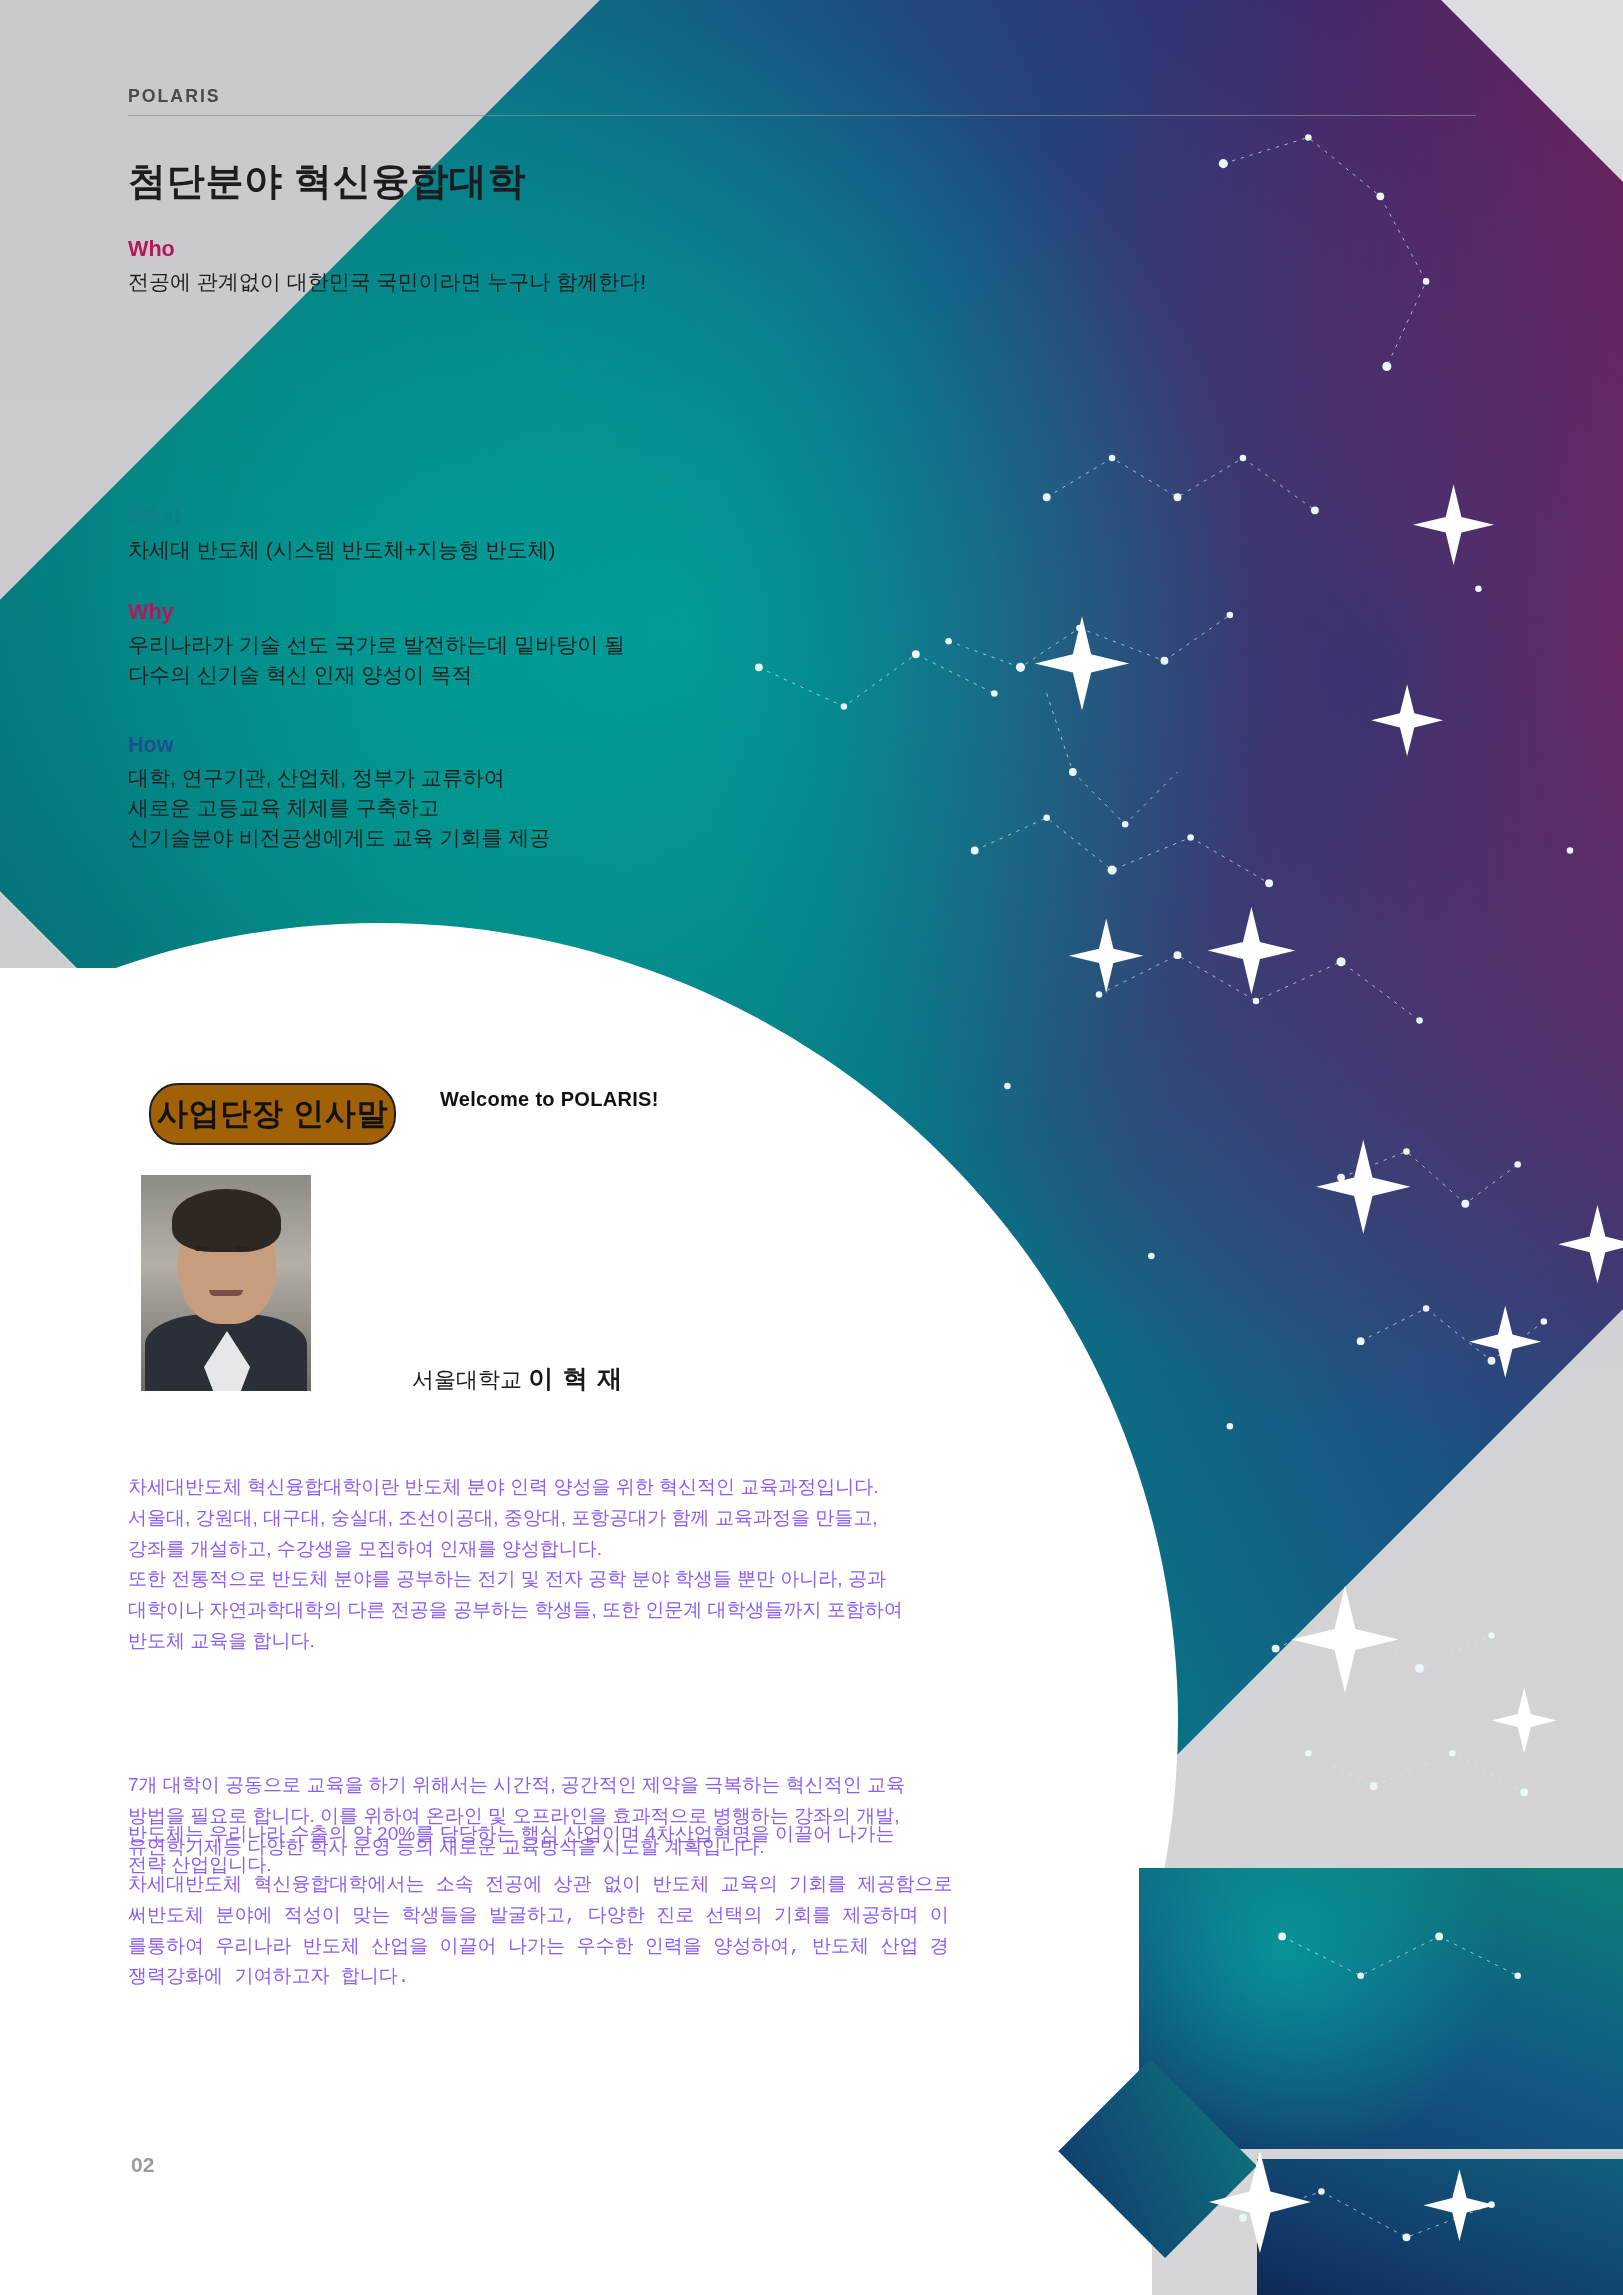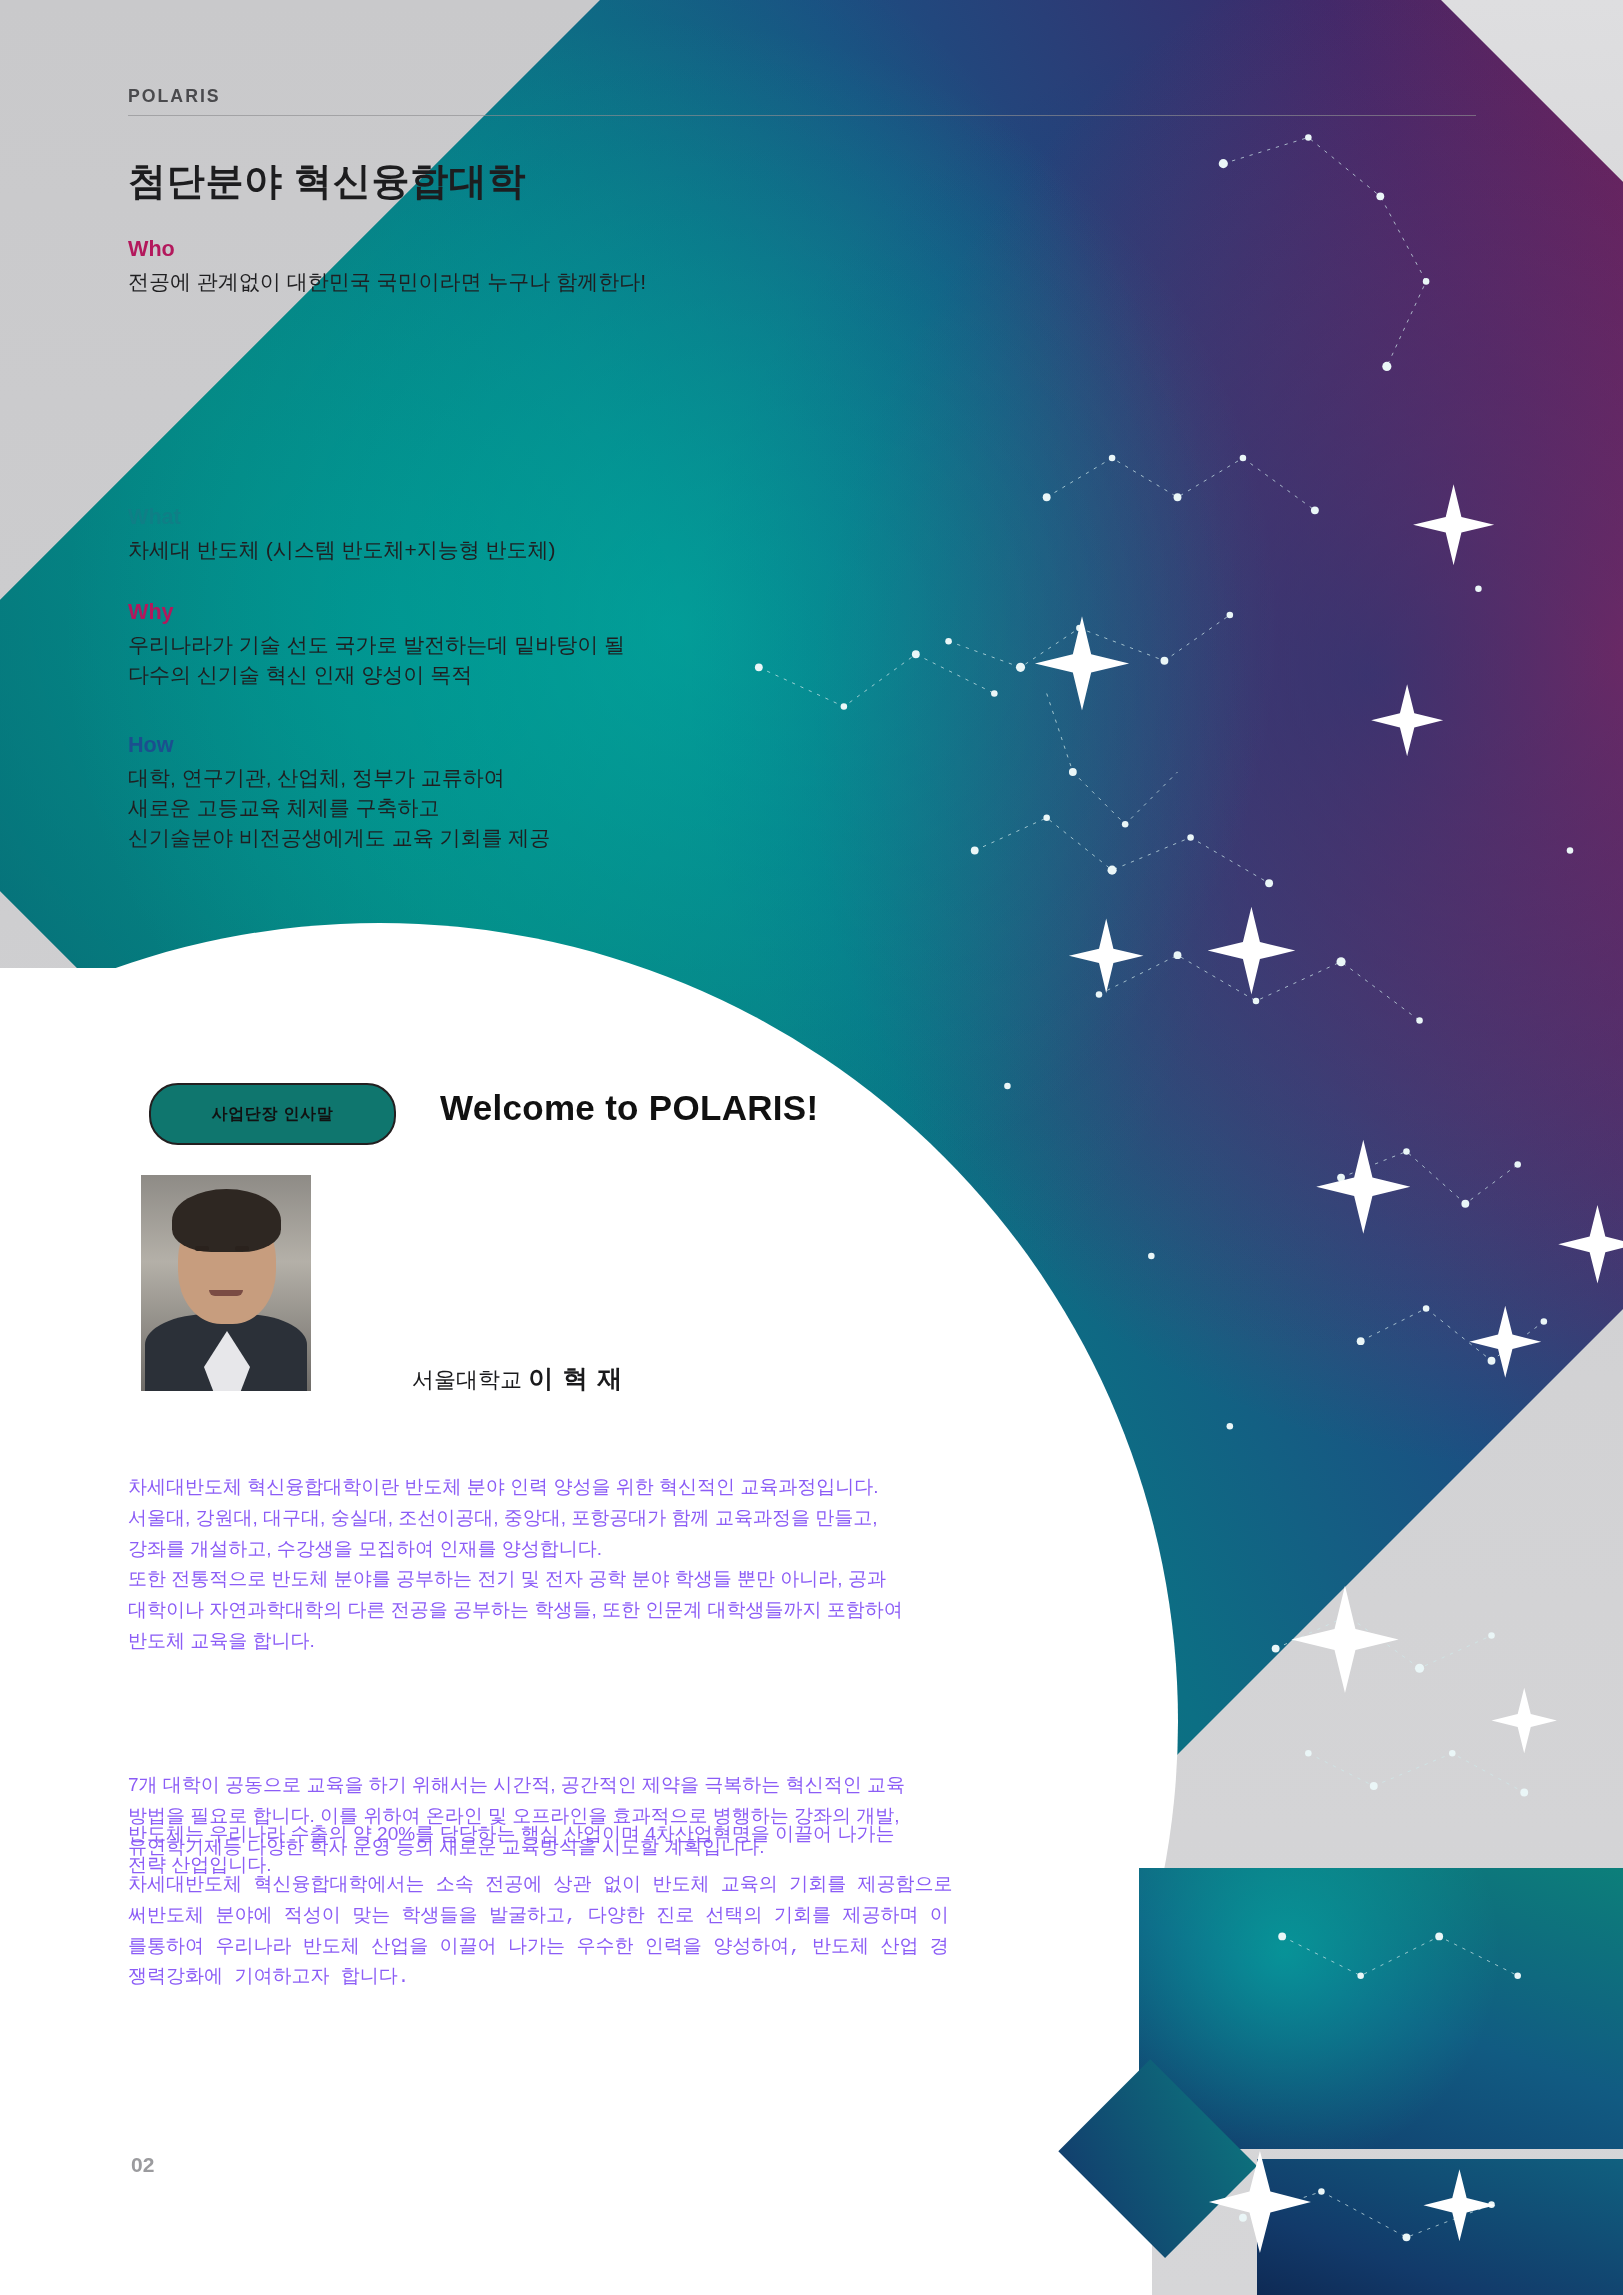--- a/index.html
+++ b/index.html
@@ -156,31 +156,31 @@
     position: absolute;
     left: 149px;
     top: 1083px;
     width: 243px;
     height: 58px;
     border: 2px solid #231f20;
     border-radius: 29px;
     display: flex;
     align-items: center;
     justify-content: center;
-    font-size: 16px;
+    font-size: 31px;
     font-weight: 700;
     color: #111;
-    background: #0f766e;
+    background: #a16207;
     letter-spacing: 0.7px;
   }
   .greet-title {
     position: absolute;
     left: 440px;
     top: 1088px;
-    font-size: 35px;
+    font-size: 20px;
     font-weight: 700;
     color: #111;
     letter-spacing: 0.3px;
   }
   .portrait {
     position: absolute;
     left: 141px;
     top: 1175px;
     width: 170px;
     height: 216px;

